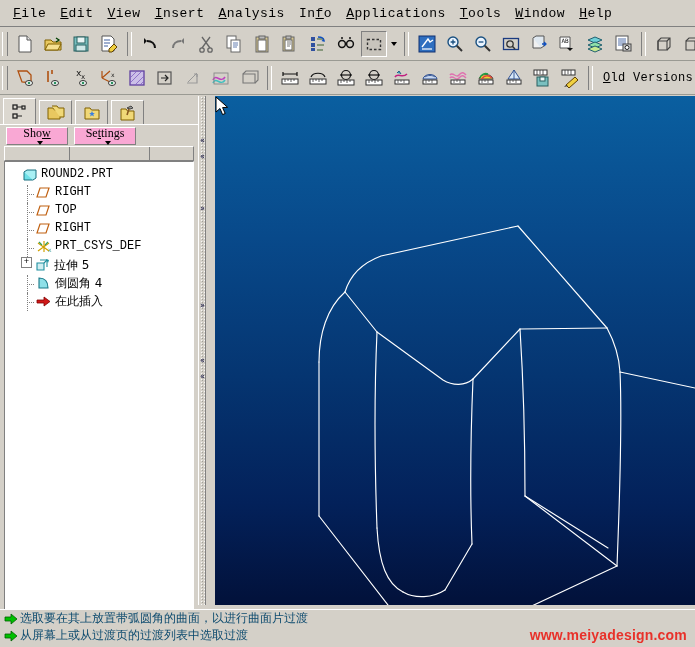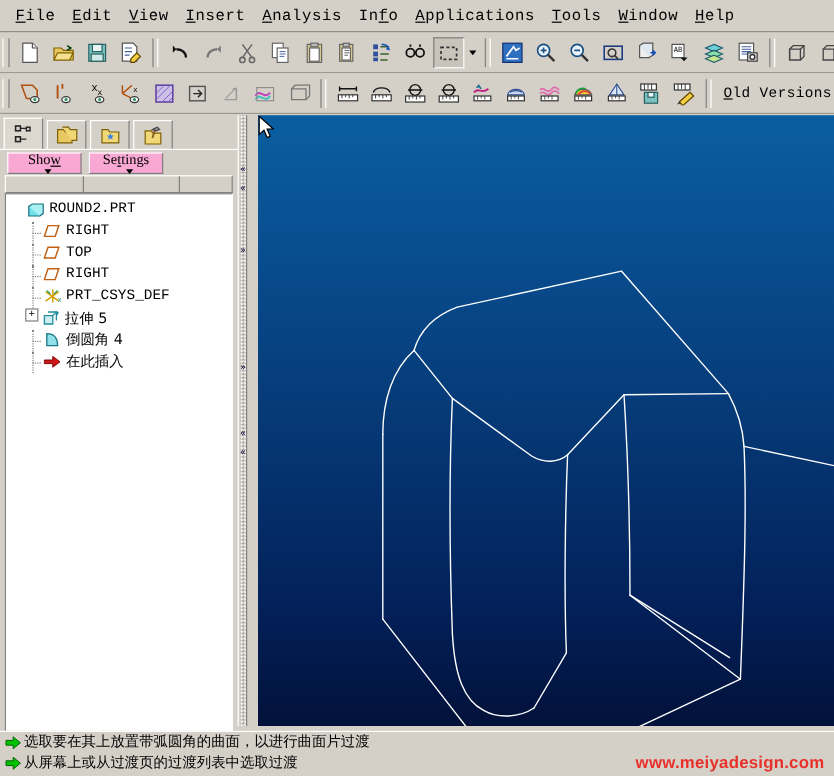--- a/index.html
+++ b/index.html
@@ -155,21 +155,21 @@
 
   
   .statusbar{
     position:absolute;left:0;top:609px;width:695px;height:38px;
     background:#d4d0c8;box-sizing:border-box;
     border-top:1px solid #ffffff;
   }
   .sline{display:flex;align-items:center;height:17px;padding-left:4px;}
   .sline .gar{width:16px;height:14px;flex:0 0 auto;display:flex;align-items:center;}
   .sline .stxt{
-    font-family:"DejaVu Sans", sans-serif;font-size:12px;color:#000000;white-space:nowrap;
+    font-family:"DejaVu Sans", sans-serif;font-size:12px;color:#0c4a6e;white-space:nowrap;
   }
   .watermark{
     position:absolute;right:8px;top:17px;
     font-family:"Liberation Sans", sans-serif;
     font-size:14px;font-weight:bold;color:#e8312a;letter-spacing:.2px;margin-left:36px;
   }
 </style>
 </head>
 <body>
 

